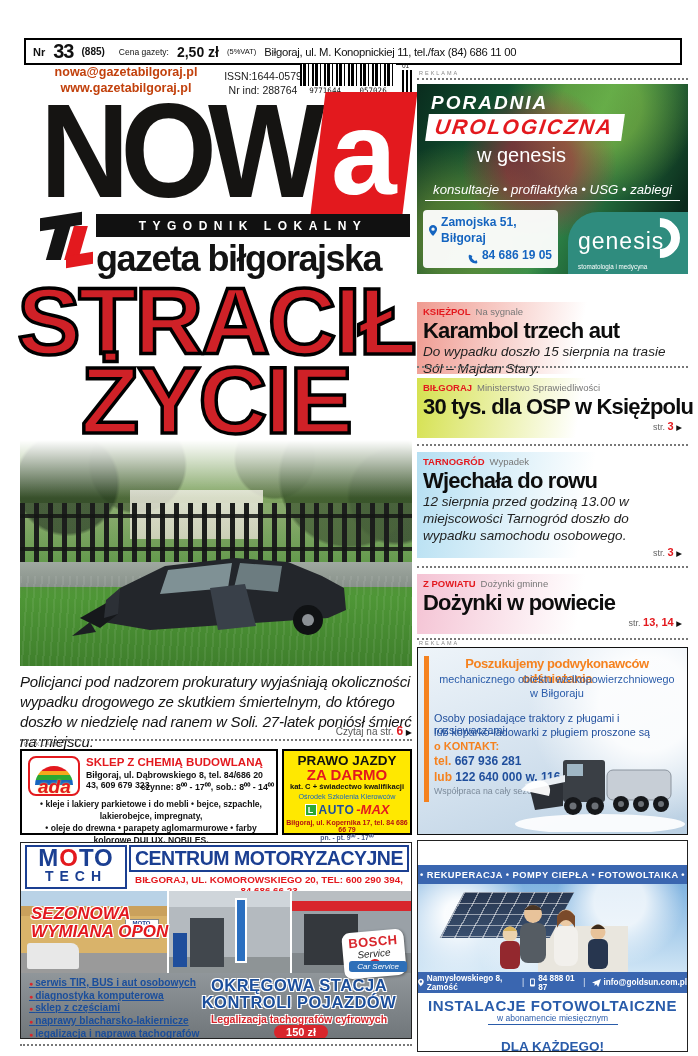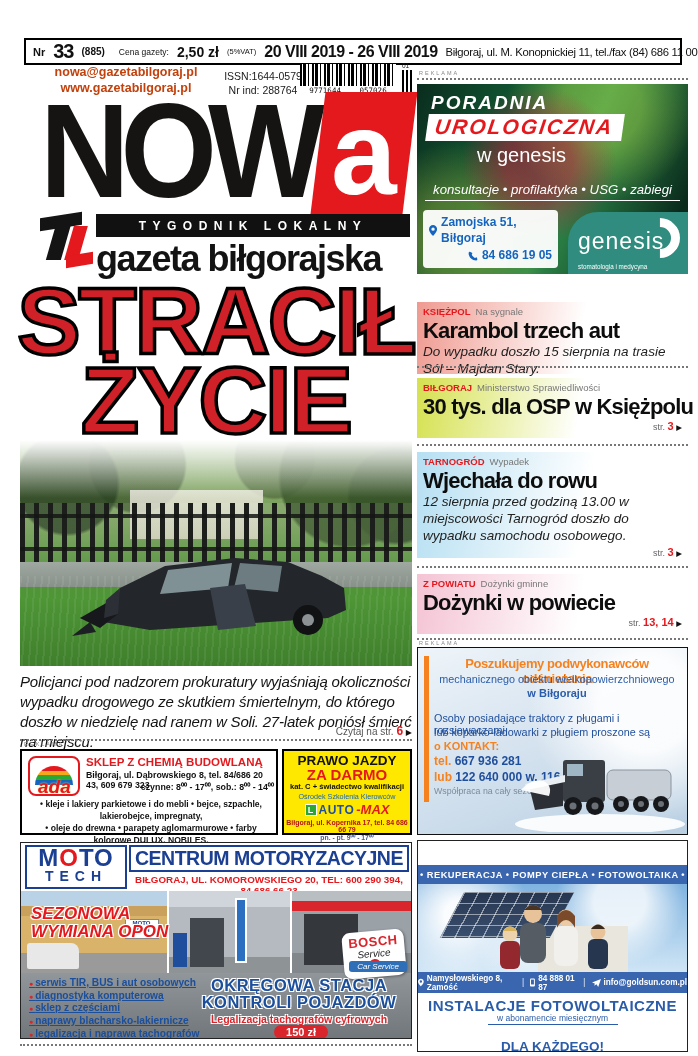--- a/index.html
+++ b/index.html
@@ -153,21 +153,21 @@
     position:absolute; left:417px; top:647px; width:271px; height:188px; overflow:hidden;
     border:1.5px solid #111;
     background:
       radial-gradient(circle at 85% 30%, rgba(255,255,255,.9) 0 18%, transparent 45%),
       linear-gradient(160deg,#eef4f9 0%, #d7e4f0 45%, #b9cfe2 100%);
   }
   .snow-bar { position:absolute; left:6px; top:8px; width:5px; height:146px; background:#f5821f; }
   .snow-title { position:absolute; left:14px; top:8px; width:250px; text-align:center;
     color:#f5821f; font-weight:bold; font-size:13px; letter-spacing:-0.4px; }
   .snow-l2 { position:absolute; left:14px; top:25px; width:250px; text-align:center; color:#2a5caa; font-size:10.8px; }
-  .snow-l3 { position:absolute; left:14px; top:39px; width:250px; text-align:center; color:#2a5caa; font-weight:bold; font-size:11px; }
+  .snow-l3 { position:absolute; left:14px; top:39px; width:250px; text-align:center; color:#2a5caa; font-weight:normal; font-size:11px; }
   .snow-b1 { position:absolute; left:16px; top:64px; color:#1f4e9c; font-size:10.8px; }
   .snow-b2 { position:absolute; left:16px; top:78px; color:#1f4e9c; font-size:10.8px; }
   .snow-ct { position:absolute; left:16px; top:92px; color:#f5821f; font-weight:bold; font-size:11px; }
   .snow-tel { position:absolute; left:16px; top:106px; font-size:12px; font-weight:bold; color:#1f4e9c; }
   .snow-tel .lb, .snow-lub .lb { color:#f5821f; }
   .snow-lub { position:absolute; left:16px; top:122px; font-size:12px; font-weight:bold; color:#1f4e9c; }
   .snow-fn { position:absolute; left:16px; top:138px; font-size:8.8px; color:#7c8b9b; }
   .snow-truck { position:absolute; right:2px; bottom:2px; width:170px; height:92px; }
   
   .ad-ada { position:absolute; left:20px; top:749px; width:258px; height:86px; border:2px solid #000;
@@ -288,21 +288,20 @@
 
 <div class="page">
 
   <div class="topbar">
     <span class="tb-nr">Nr</span>
       <span class="tb-issue">33</span>
       <span class="tb-sub">(885)</span>
     <span class="tb-pricelb">Cena gazety:</span>
       <span class="tb-price">2,50 zł</span>
       <span class="tb-vat">(5%VAT)</span>
-    <span class="tb-date">20 VIII 2019 - 26 VIII 2019</span>
     <span class="tb-addr">Biłgoraj, ul. M. Konopnickiej 11, tel./fax (84) 686 11 00</span>
   </div>
 
   <div class="contacts">
     <div>nowa@gazetabilgoraj.pl</div>
     <div>www.gazetabilgoraj.pl</div>
   </div>
   <div class="issn">
     <div>ISSN:1644-0579</div>
     <div>Nr ind: 288764</div>
@@ -371,21 +370,21 @@
     <div class="gen-l2">UROLOGICZNA</div>
     <div class="gen-l3">w genesis</div>
     <div class="gen-serv">konsultacje • profilaktyka • USG • zabiegi</div>
     <div class="gen-contact">
       <div class="row">
         <svg class="icon-svg" width="9" height="11" viewBox="0 0 12 16">
             <path d="M6 0C2.7 0 0 2.7 0 6c0 4.5 6 10 6 10s6-5.5 6-10c0-3.3-2.7-6-6-6zm0 8.5A2.5 2.5 0 1 1 6 3.5a2.5 2.5 0 0 1 0 5z" fill="#1565c0"></path>
           </svg>
         <span>Zamojska 51, Biłgoraj</span>
       </div>
-      <div class="row" style="justify-content:flex-end;">
+      <div class="row" style="justify-content:flex-end;align-items:flex-end;">
         <svg class="icon-svg" width="10" height="10" viewBox="0 0 16 16">
             <path d="M3 1C2 1 1 2 1 3c0 7 5 12 12 12 1 0 2-1 2-2l-1-3-3 1c-2-1-4-3-5-5l1-3z" fill="#1565c0"></path>
           </svg>
         <span>84 686 19 05</span>
       </div>
     </div>
     <div class="gen-brand">
       <div class="gen-g"></div>
       <div class="name">genesis</div>
       <div class="sub">stomatologia i medycyna</div>

